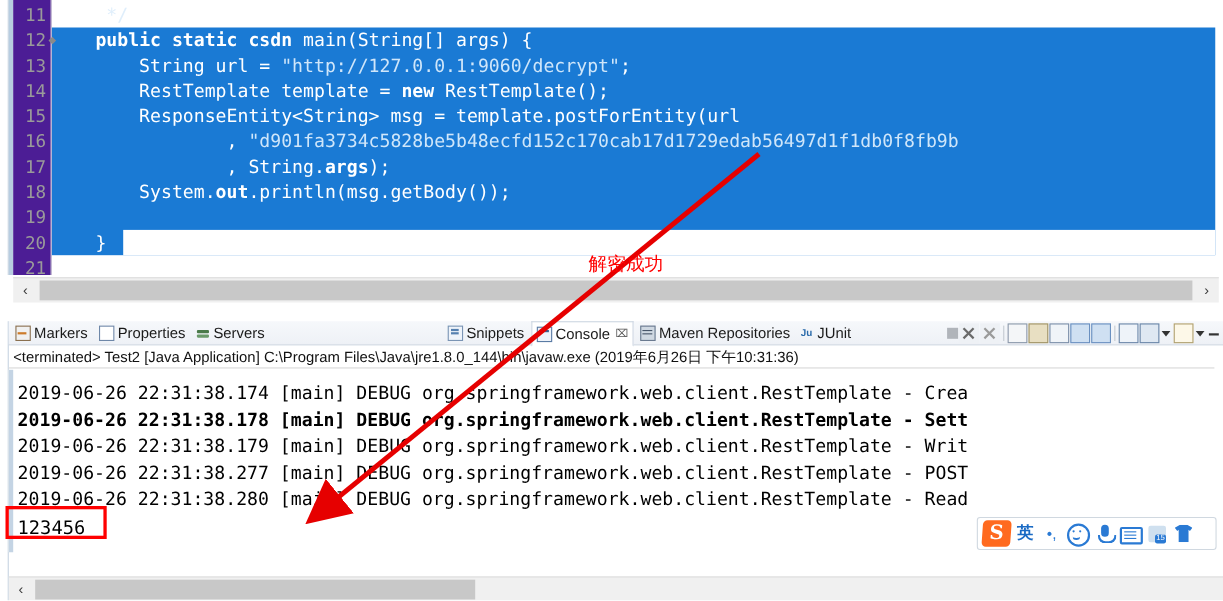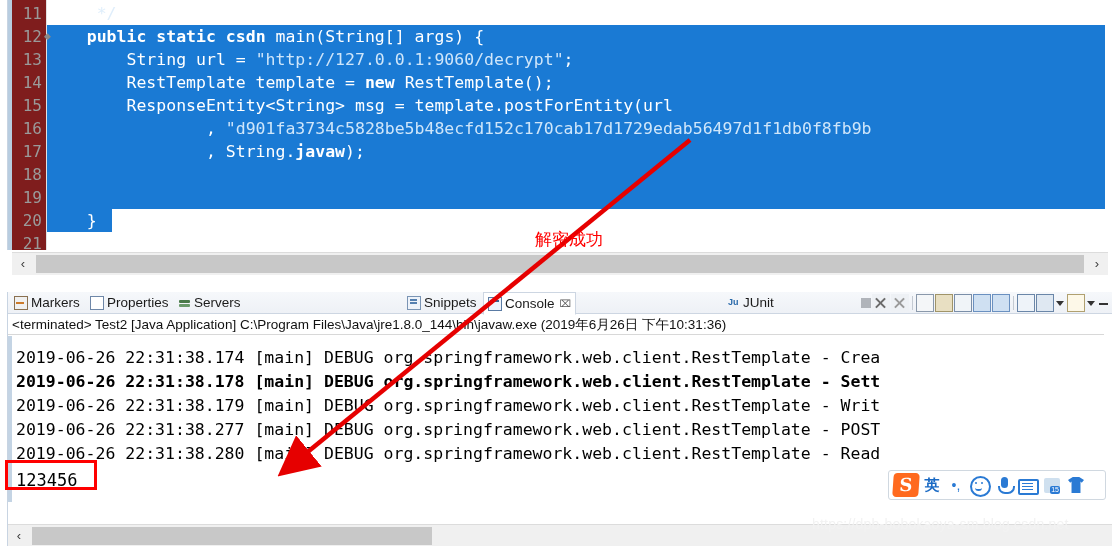--- a/index.html
+++ b/index.html
@@ -39,21 +39,21 @@
     position: absolute;
     left: 8px; top: 0;
     width: 4px; height: 250px;
     background: #b8cde0;
   }
   #gutter {
     position: absolute;
     left: 12px; top: 0;
     width: 34px;
     height: 250px;
-    background: #7f1d1d;
+    background: #4c1d95;
     border-right: 1px solid #e2e2e2;
   }
   .lnum {
     position: absolute;
     right: 4px;
     width: 32px;
     text-align: right;
     font-family: "DejaVu Sans Mono", monospace;
     font-size: 16px;
     line-height: 23px;
@@ -435,21 +435,22 @@
       </div>
     <div id="codearea">
         <div class="selbg" style="left: 0px; top: 25px; width: 1058px; height: 207px; background: rgb(26, 122, 212);"></div>
         <div class="selbg" style="left: 65px; top: 209px; width: 993px; height: 23px; background: rgb(255, 255, 255);"></div>
         <div class="codeline" style="top: 2px; color: rgb(0, 0, 0);">     <span class="cmt">*/</span></div>
         <div class="codeline" style="top: 25px; color: rgb(255, 255, 255);">    <span class="kw">public</span> <span class="kw">static</span> <span class="kw">csdn</span> main(String[] args) {</div>
         <div class="codeline" style="top: 48px; color: rgb(255, 255, 255);">        String url = <span class="str">"http://127.0.0.1:9060/decrypt"</span>;</div>
         <div class="codeline" style="top: 71px; color: rgb(255, 255, 255);">        RestTemplate template = <span class="kw">new</span> RestTemplate();</div>
         <div class="codeline" style="top: 94px; color: rgb(255, 255, 255);">        ResponseEntity&lt;String&gt; msg = template.postForEntity(url</div>
         <div class="codeline" style="top: 117px; color: rgb(255, 255, 255);">                , <span class="str">"d901fa3734c5828be5b48ecfd152c170cab17d1729edab56497d1f1db0f8fb9b</span></div>
-        <div class="codeline" style="top: 140px; color: rgb(255, 255, 255);">                , String.<span class="kw">javaw</span>);</div>
+        <div class="codeline" style="top: 140px; color: rgb(255, 255, 255);">                , String.<span class="kw">args</span>);</div>
+        <div class="codeline" style="top: 163px; color: rgb(255, 255, 255);">        System.<span class="kw">out</span>.println(msg.getBody());</div>
         <div class="codeline" style="top: 186px; color: rgb(255, 255, 255);"></div>
         <div class="codeline" style="top: 209px; color: rgb(255, 255, 255);">    }</div>
         <div class="codeline" style="top: 232px; color: rgb(0, 0, 0);"></div>
       </div>
   <div class="foldmark" style="top: 25px;">◆</div>
     </div>
 
   <div id="ed-hscroll">
     <div class="arrow left">‹</div>
     <div class="thumb"></div>
@@ -492,20 +493,24 @@
         </div>
         <div class="vtab" style="left: 395px;">
           <span class="tabicon ic-snippets"></span>
           <span>Snippets</span>
         </div>
         <div class="vtab active" style="left: 475px;">
           <span class="tabicon ic-console"></span>
           <span>Console</span>
           <span class="ic-close">⌧</span>
         </div>
+        <div class="vtab" style="left: 570px;">
+          <span class="tabicon ic-maven"></span>
+          <span>Maven Repositories</span>
+        </div>
         <div class="vtab" style="left: 716px;">
           <span class="tabicon ic-junit">Ju</span>
           <span>JUnit</span>
         </div>
       </div>
 
     <div id="statusline">&lt;terminated&gt; Test2 [Java Application] C:\Program Files\Java\jre1.8.0_144\bin\javaw.exe (2019年6月26日 下午10:31:36)</div>
 
     <div id="consolebody">
       <div id="console-vmark"></div>
@@ -549,15 +554,14 @@
         <div class="ime-kbd"></div>
       </div>
     <div class="ime-btn">
         <div class="ime-cal"></div>
       </div>
     <div class="ime-btn">
         <div class="ime-tshirt"></div>
       </div>
   </div>
 
-  <div id="watermark">https://dpb-bobokaoya-sm.blog.csdn.net</div>
 
 </div>
 
 </body></html>

